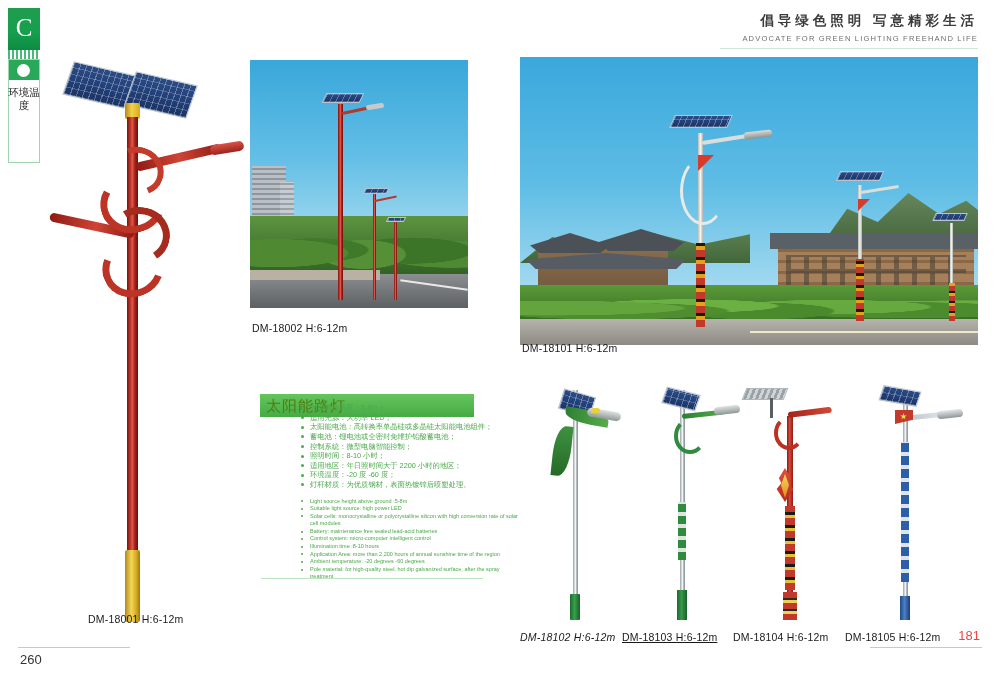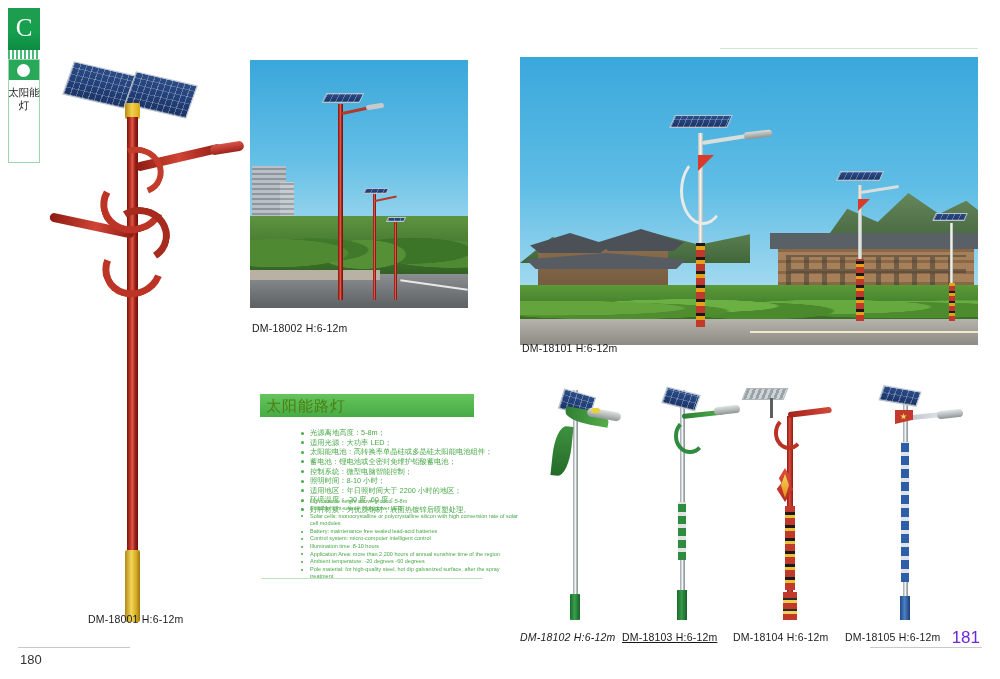--- a/index.html
+++ b/index.html
@@ -53,52 +53,56 @@
       color:#3aa93a;letter-spacing:.2px;}
   #title-cn-bar{position:absolute;left:260px;top:394px;width:214px;height:23px;
       background:linear-gradient(180deg,#66c45c 0%,#46ab45 100%);}
   #title-cn{position:absolute;left:266px;top:396px;font-size:15px;color:#4d7c0f;line-height:20px;
       letter-spacing:1px;}
 
   .speclist{position:absolute;left:261px;width:222px;}
   .speclist li{list-style:none;margin:0;padding:0 0 0 9px;position:relative;color:#4aa94a;}
   .speclist li:before{content:"";position:absolute;left:0;top:.45em;width:3px;height:3px;
       background:#4aa94a;border-radius:50%;}
-  #spec-cn{top:421px;font-size:7.3px;line-height:9.6px;}
+  #spec-cn{top:396px;font-size:7.3px;line-height:9.6px;}
   #spec-cn li{padding-left:9px;}
   #spec-en{top:492px;font-size:5.5px;line-height:7.6px;}
   #spec-en li:before{width:2px;height:2px;top:.5em;}
   #spec-rule{position:absolute;left:261px;top:578px;width:222px;height:1px;background:#bfe3bf;}
 
   
   #foot-l{position:absolute;left:18px;top:647px;width:112px;height:1px;background:#c9c9c9;}
   #foot-r{position:absolute;right:18px;top:647px;width:112px;height:1px;background:#c9c9c9;}
   #pg-l{position:absolute;left:20px;top:652px;font-size:13px;color:#333;}
-  #pg-r{position:absolute;right:20px;top:628px;font-size:17px;color:#6d28d9;}
+  #pg-r{position:absolute;right:20px;top:628px;font-size:13px;color:#ef4444;}
 
   
   .mini{position:absolute;top:382px;width:120px;height:238px;}
   .mini .mast{position:absolute;left:50%;width:5px;top:8px;bottom:18px;margin-left:-2px;
       background:linear-gradient(90deg,#9aa3a8 0%,#d8dde0 35%,#f2f4f5 50%,#b4bbbf 70%,#868e93 100%);}
 </style>
 </head>
 <body>
 
 <div class="page">
 
   <div id="tab">
     <div class="tab-top"></div>
     <div class="tab-letter">C</div>
     <div class="tab-ridges"></div>
     <div class="tab-body"></div>
     <div class="tab-dotbar"></div>
     <div class="tab-dot"></div>
-    <div class="tab-vtext">太阳能灯</div>
-  </div>
-
+    <div class="tab-vtext">环境温度</div>
+  </div>
+
+  <div id="slogan">
+    <div class="cn">倡导绿色照明  写意精彩生活</div>
+    <div class="en">ADVOCATE FOR GREEN LIGHTING FREEHAND LIFE</div>
+  </div>
   <div id="slogan-rule"></div>
 
   <div id="p18001">
 
     <div class="panel-blue" style="position:absolute;left:8px;top:12px;width:62px;height:36px;
                 transform:skewY(13deg) skewX(-18deg);"></div>
     <div class="panel-blue" style="position:absolute;left:70px;top:22px;width:62px;height:36px;
                 transform:skewY(13deg) skewX(-18deg);"></div>
 
     <div style="position:absolute;left:65px;top:48px;width:15px;height:16px;
@@ -354,16 +358,16 @@
                 background:linear-gradient(180deg,#e2e6ea,#909799);transform:rotate(-6deg);"></div>
     <div style="position:absolute;left:50px;top:28px;width:18px;height:14px;background:#c3392c;
                 clip-path:polygon(0 0,100% 0,100% 70%,0 100%);"></div>
     <div style="position:absolute;left:55px;top:31px;width:7px;height:7px;background:#f2d84b;
                 clip-path:polygon(50% 0,61% 35%,98% 35%,68% 57%,79% 91%,50% 70%,21% 91%,32% 57%,2% 35%,39% 35%);"></div>
   </div>
   <div class="cap" style="left:845px;top:631px;">DM-18105  H:6-12m</div>
 
   <div id="foot-l"></div>
   <div id="foot-r"></div>
-  <div id="pg-l">180</div>
+  <div id="pg-l">260</div>
   <div id="pg-r">181</div>
 
 </div>
 
 </body></html>

